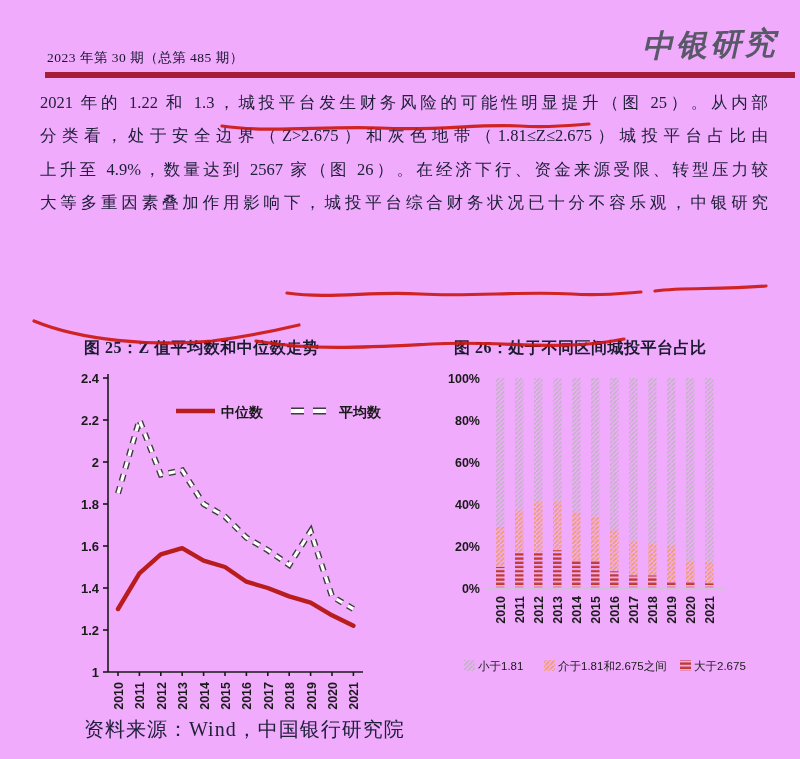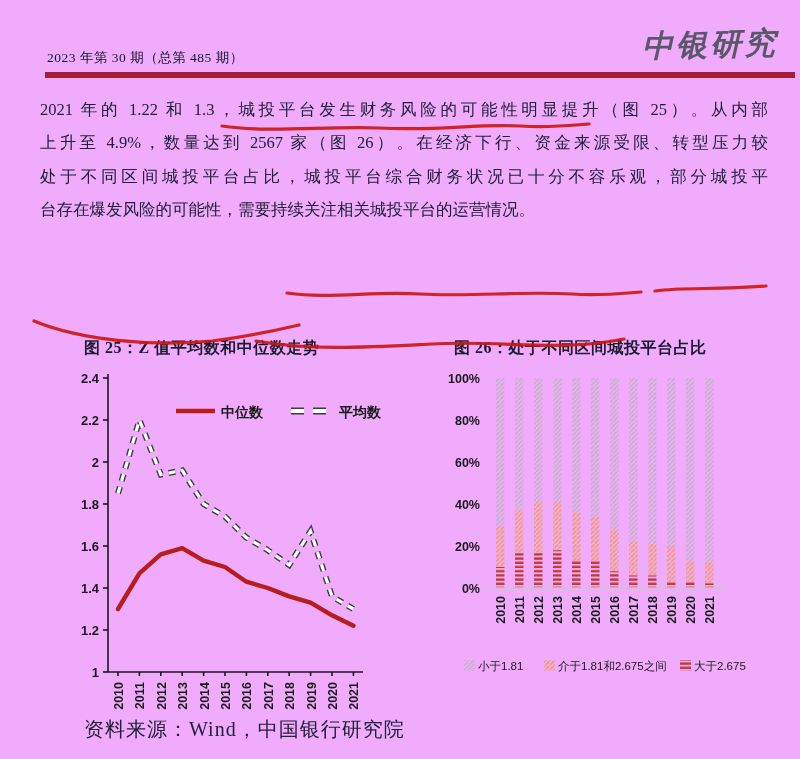--- a/index.html
+++ b/index.html
@@ -5,21 +5,21 @@
   html,body{margin:0;padding:0;background:#ffffff;}
   .page{position:relative;width:800px;height:759px;background:#f0abfc;overflow:hidden;
         font-family:"Liberation Serif","DejaVu Serif",serif;color:#20203a;}
   
   .issue{position:absolute;left:47px;top:49px;font-size:13.5px;letter-spacing:.5px;color:#15152e;}
   .logo{position:absolute;right:22px;top:24px;font-size:31px;font-weight:bold;font-style:italic;
         color:#585868;letter-spacing:3px;transform:rotate(-1.5deg);
         font-family:"Liberation Serif","DejaVu Serif",serif;}
   .rule{position:absolute;left:45px;top:72px;width:750px;height:6px;}
   
-  .para{position:absolute;left:40px;top:93px;width:728px;}
+  .para{position:absolute;left:40px;top:86px;width:728px;}
   .para-line{width:728px;height:33.4px;line-height:33.4px;font-size:16.5px;
              text-align:justify;text-align-last:justify;white-space:normal;}
   .para-line.last{text-align-last:left;}
   
   .overlay{position:absolute;left:0;top:0;width:800px;height:759px;pointer-events:none;z-index:5;}
   .u{fill:none;stroke-width:3.2px;stroke-linecap:round;opacity:.92;}
   
   .fig-title{position:absolute;font-size:16px;font-weight:bold;color:#1b1b30;letter-spacing:.5px;}
   .ft25{left:84px;top:338px;}
   .ft26{left:454px;top:338px;}
@@ -33,23 +33,23 @@
 <body>
 
 <div class="page">
 
   <div class="issue">2023 年第 30 期（总第 485 期）</div>
   <div class="logo">中银研究</div>
   <div class="rule" style="background: rgb(165, 30, 53);"></div>
 
   <div class="para">
     <div class="para-line">2021 年的 1.22 和 1.3，城投平台发生财务风险的可能性明显提升（图 25）。从内部</div>
+    <div class="para-line">分类看，处于安全边界（Z&gt;2.675）和灰色地带（1.81≤Z≤2.675）城投平台占比由</div>
     <div class="para-line">上升至 4.9%，数量达到 2567 家（图 26）。在经济下行、资金来源受限、转型压力较</div>
-    <div class="para-line">处于不同区间城投平台占比，城投平台综合财务状况已十分不容乐观，部分城投平</div>
-    <div class="para-line last">台存在爆发风险的可能性，需要持续关注相关城投平台的运营情况。</div>
+    <div class="para-line">大等多重因素叠加作用影响下，城投平台综合财务状况已十分不容乐观，中银研究</div>
   </div>
 
   <svg class="overlay" viewBox="0 0 800 759">
     <path class="u" d="M222,126 C270,133 322,126 380,128 C440,131 472,124 520,126 C552,128 574,125 589,124" stroke="#cc1810"></path>
     <path class="u" d="M287,293 C330,299 372,291 420,294 C470,297 522,291 572,294 C602,296 626,293 641,292" stroke="#cc1810"></path>
     <path class="u" d="M655,291 C685,287 716,290 766,286" stroke="#cc1810"></path>
     <path class="u" d="M34,321 C80,340 152,347 212,341 C252,336 282,329 299,325" stroke="#cc1810"></path>
     <path class="u" d="M256,341 C312,351 372,347 432,344 C482,341 532,347 572,345 C597,344 614,341 624,339" stroke="#cc1810"></path>
   </svg>
 

